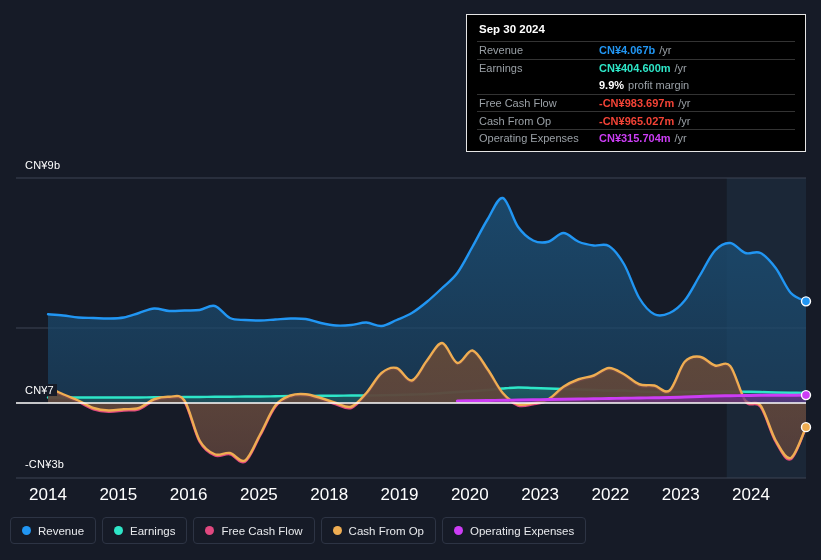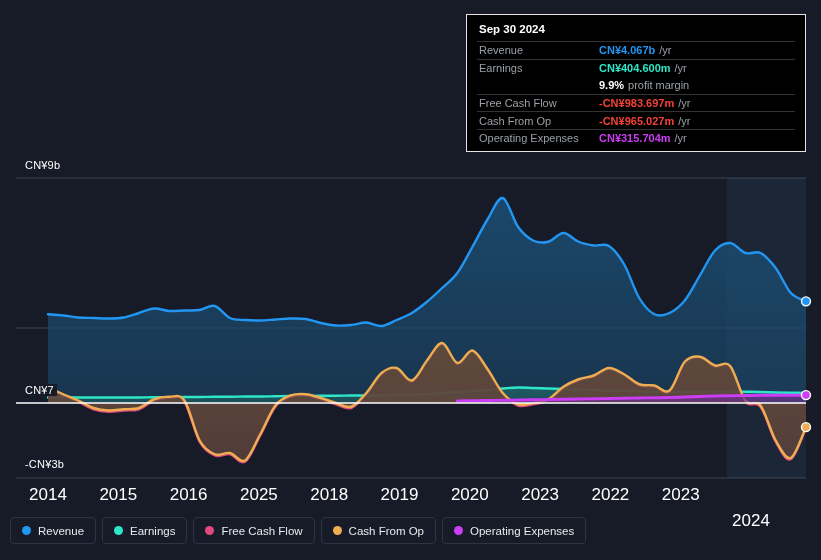--- a/index.html
+++ b/index.html
@@ -145,21 +145,21 @@
         <div class="x-axis-label" style="left: 48px;">2014</div>
         <div class="x-axis-label" style="left: 118.3px;">2015</div>
         <div class="x-axis-label" style="left: 188.6px;">2016</div>
         <div class="x-axis-label" style="left: 258.9px;">2025</div>
         <div class="x-axis-label" style="left: 329.2px;">2018</div>
         <div class="x-axis-label" style="left: 399.5px;">2019</div>
         <div class="x-axis-label" style="left: 469.8px;">2020</div>
         <div class="x-axis-label" style="left: 540.1px;">2023</div>
         <div class="x-axis-label" style="left: 610.4px;">2022</div>
         <div class="x-axis-label" style="left: 680.7px;">2023</div>
-        <div class="x-axis-label" style="left: 751px; margin-top: 26px;">2024</div>
+        <div class="x-axis-label" style="left: 751px;">2024</div>
       </div>
 </div>
 
 <div id="tooltip">
   <div id="tooltip-date">Sep 30 2024</div>
   <div id="tooltip-rows">
         <div class="tt-row">
           <span class="tt-label">Revenue</span>
           <span class="tt-value" style="color: rgb(33, 150, 243);">CN¥4.067b<span class="tt-unit">/yr</span></span>
         </div>

